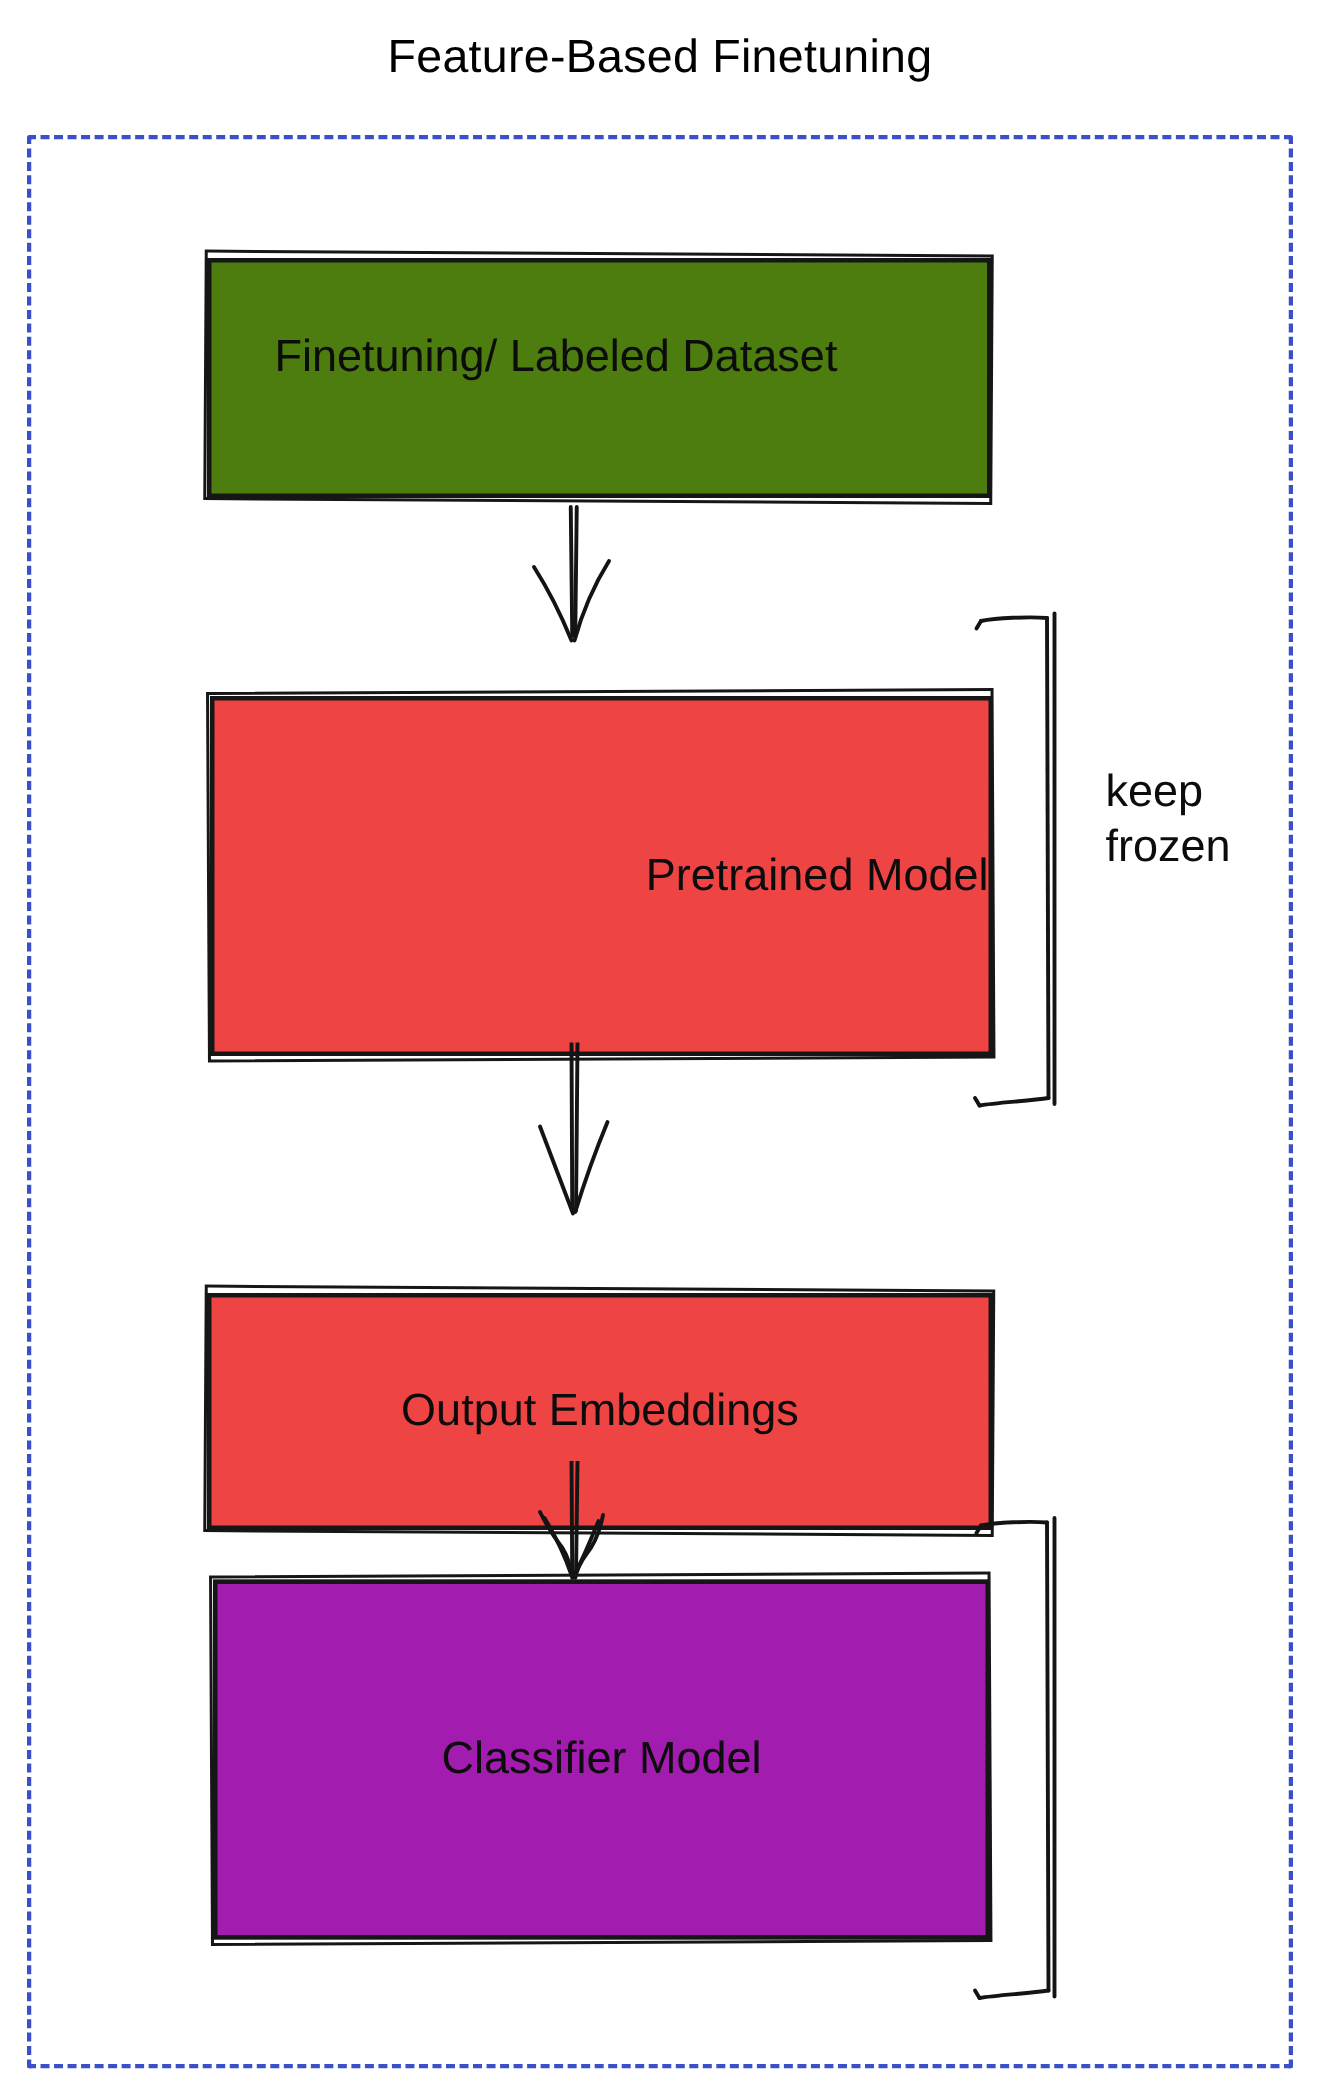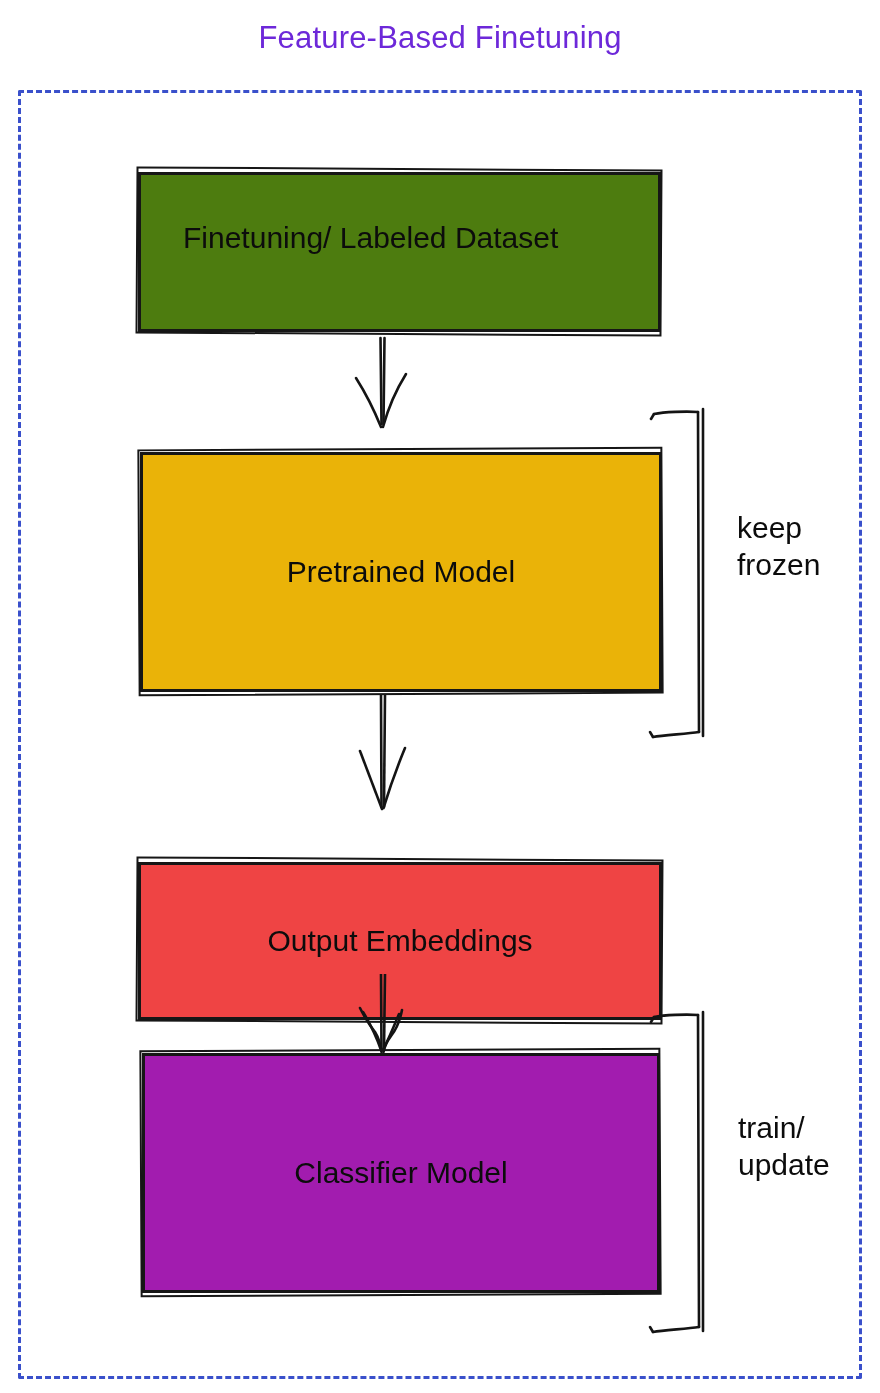--- a/index.html
+++ b/index.html
@@ -37,38 +37,38 @@
     position:absolute; font-size:30px; line-height:37px; color:#0c0c0c;
     white-space:pre-line;
     margin-top:11px;
   }
 </style>
 </head>
 <body>
 
 <div class="screen">
 
-  <div class="page-title" style="color: #6d28d9;">Feature-Based Finetuning</div>
+  <div class="page-title" style="color: #000000;">Feature-Based Finetuning</div>
 
   <div class="frame" style="border-color: rgb(58, 80, 203);"></div>
 
   <div class="node node--topleft tilt-a" style="left: 138px; top: 172px; width: 523px; height: 160px; background-color: #4d7c0f;">
     <span>Finetuning/ Labeled Dataset</span>
   </div>
 
   <svg class="edge" style="left:343px; top:336px;" width="80" height="96" viewBox="0 0 80 96">
     <g fill="none" stroke="#141414" stroke-width="2.6" stroke-linecap="round">
       <path d="M 37.5 2 L 38.5 88"></path>
       <path d="M 41.5 2 L 40.5 88"></path>
       <path d="M 13 42 Q 27 64 38 91"></path>
       <path d="M 63 38 Q 48 62 40 91"></path>
     </g>
   </svg>
 
-  <div class="node tilt-b" style="left: 140px; top: 452px; width: 522px; height: 240px; background-color: #eab308;">
+  <div class="node tilt-b" style="left: 140px; top: 464px; width: 522px; height: 240px; background-color: #ef4444; justify-content: flex-end;">
     <span>Pretrained Model</span>
   </div>
 
   <svg class="bracket" style="left:648px; top:402px;" width="64" height="340" viewBox="0 0 64 340">
     <g fill="none" stroke="#141414" stroke-width="2.6" stroke-linecap="round">
       <path d="M 6 12 C 16 10 38 9 50 10"></path>
       <path d="M 6 12 L 3 17"></path>
       <path d="M 50 10 L 51 330"></path>
       <path d="M 55 7 L 55 334"></path>
       <path d="M 51 330 C 38 332 16 333 5 335"></path>
@@ -109,16 +109,14 @@
   <svg class="bracket" style="left:648px; top:1005px;" width="64" height="332" viewBox="0 0 64 332">
     <g fill="none" stroke="#141414" stroke-width="2.6" stroke-linecap="round">
       <path d="M 6 12 C 16 10 38 9 50 10"></path>
       <path d="M 6 12 L 3 17"></path>
       <path d="M 50 10 L 51 322"></path>
       <path d="M 55 7 L 55 326"></path>
       <path d="M 51 322 C 38 324 16 325 5 327"></path>
       <path d="M 5 327 L 2 322"></path>
     </g>
   </svg>
-  <div class="annotation" style="left:738px; top:1098px;">train/
-update</div>
 
 </div>
 
 </body></html>

